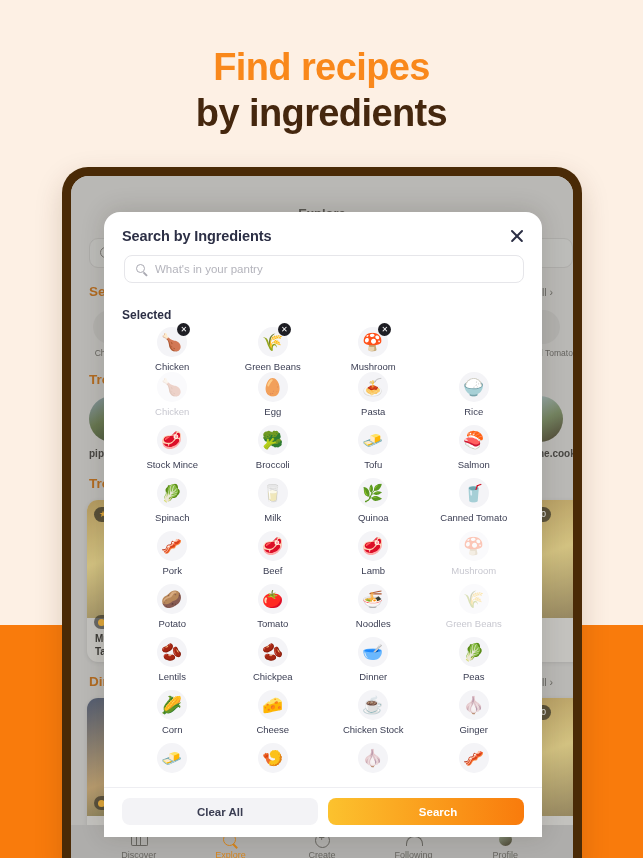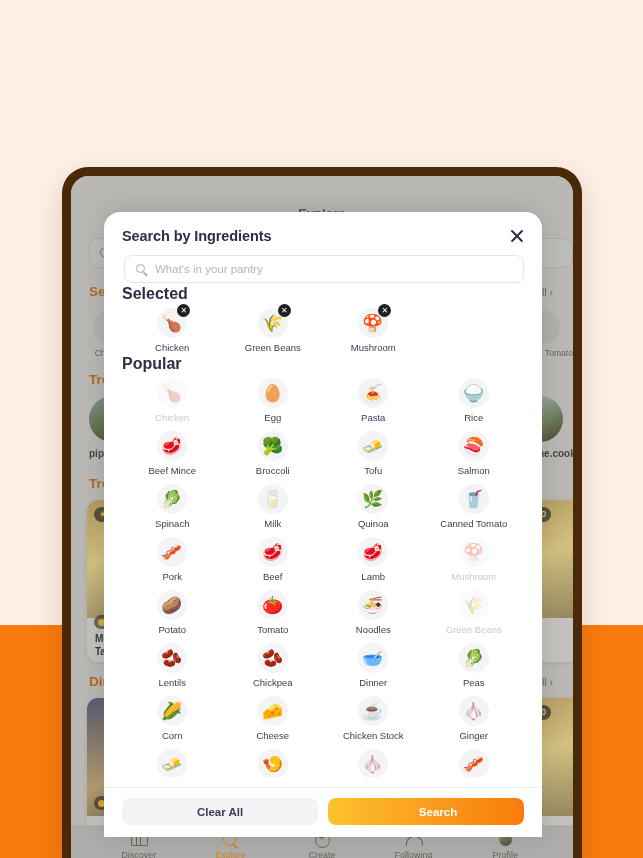--- a/index.html
+++ b/index.html
@@ -222,22 +222,22 @@
     font-family: "Liberation Sans", sans-serif; font-size: 11.5px; color: #33364a;
     background: transparent;
   }
   .search-field input::placeholder { color: #B4B4BC; }
 
   .modal-scroll {
     flex: 1 1 auto; overflow: hidden; padding: 0 18px;
     position: relative;
   }
   .sec-head {
-    font-size: 16px; font-weight: bold; color: #2C2F45;
-    margin: 2px 0 5px 0;
+    font-size: 12px; font-weight: bold; color: #2C2F45;
+    margin: 25px 0 5px 0;
   }
 
   .grid {
     display: grid;
     grid-template-columns: repeat(4, 1fr);
     row-gap: 8px;
   }
   .ing {
     display: flex; flex-direction: column; align-items: center;
     cursor: pointer; position: relative;
@@ -287,20 +287,24 @@
   .btn-clear { flex: 0 0 196px; background: #F3F3F6; color: #3A3D52; }
   .btn-search { flex: 1 1 auto; background: linear-gradient(90deg,#FCC22E 0%,#F97B0C 100%); color: #fff; padding-left: 24px; }
 </style>
 </head>
 <body>
 
 <div id="stage">
 
   <div class="orange-band"></div>
 
+  <div class="headline">
+    <span class="l1">Find recipes</span>
+    <span class="l2">by ingredients</span>
+  </div>
 
   <div class="device">
     <div class="screen">
 
       <div class="bg-app">
         <div class="bg-app-inner"></div>
 
         <div class="bg-title">Explore</div>
 
         <div class="bg-searchbar">
@@ -404,21 +408,20 @@
           </div>
           <div class="ing">
             <div class="bubble">
               <span>🍄</span>
               <span class="rm">✕</span>
             </div>
             <div class="iname">Mushroom</div>
           </div>
         </div>
 
-      <div class="sec-head">Popular</div>
       <div class="grid" id="popular-grid">
           <div class="ing disabled">
             <div class="bubble">
               <span>🍗</span>
             </div>
             <div class="iname">Chicken</div>
           </div>
           <div class="ing">
             <div class="bubble">
               <span>🥚</span>
@@ -434,21 +437,21 @@
           <div class="ing">
             <div class="bubble">
               <span>🍚</span>
             </div>
             <div class="iname">Rice</div>
           </div>
           <div class="ing">
             <div class="bubble">
               <span>🥩</span>
             </div>
-            <div class="iname">Beef Mince</div>
+            <div class="iname">Stock Mince</div>
           </div>
           <div class="ing">
             <div class="bubble">
               <span>🥦</span>
             </div>
             <div class="iname">Broccoli</div>
           </div>
           <div class="ing">
             <div class="bubble">
               <span>🧈</span>

